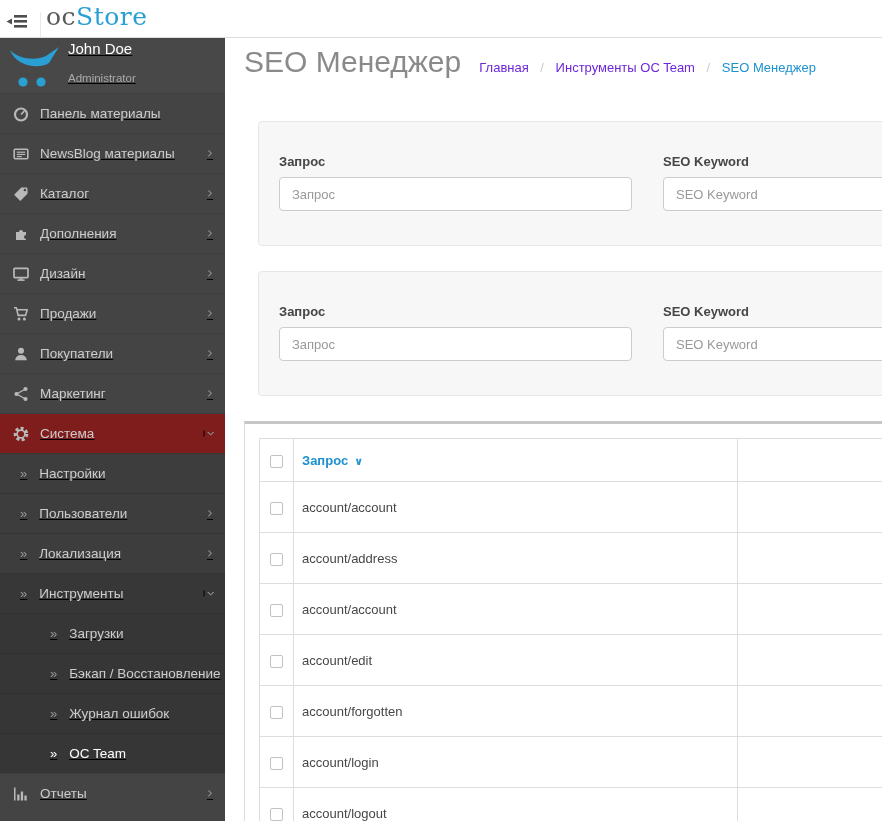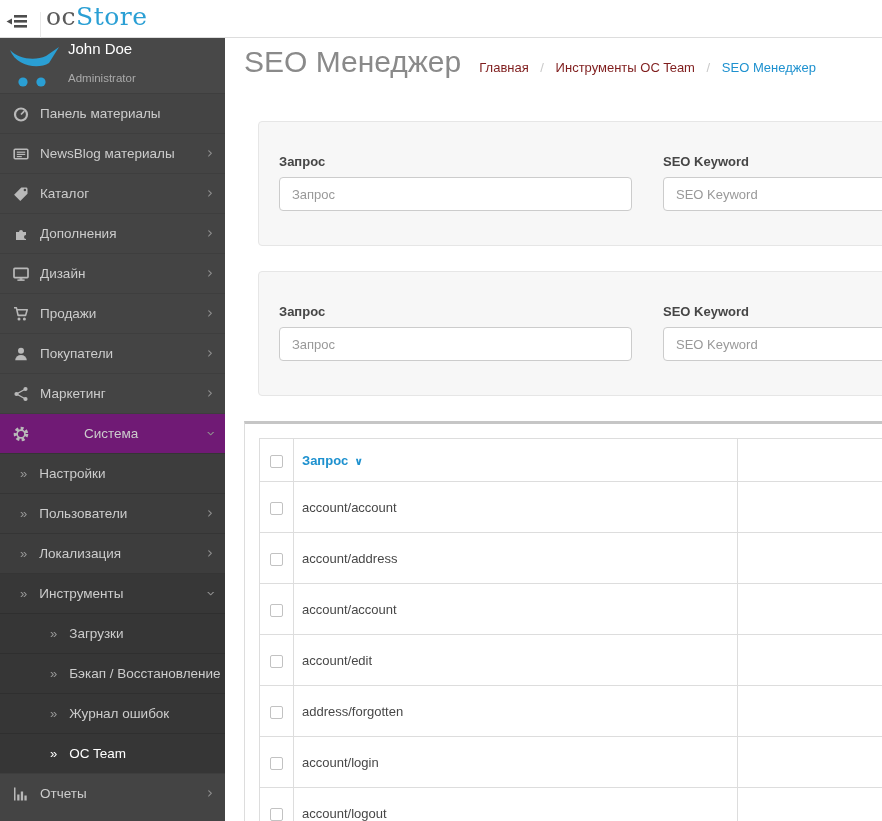--- a/index.html
+++ b/index.html
@@ -10,47 +10,47 @@
   .navbar{position:absolute;left:0;top:12px;width:882px;height:26px;background:#fff;
     border-bottom:1px solid #ddd;z-index:10;}
   .nav-toggle{position:absolute;left:6px;top:2px;width:22px;height:18px;cursor:pointer;}
   .nav-divider{position:absolute;left:40px;top:0;width:1px;height:26px;background:#e8e8e8;}
   .logo{position:absolute;left:46px;top:-10px;font-family:"DejaVu Serif",serif;
     font-size:25px;letter-spacing:.5px;white-space:nowrap;text-decoration:none;cursor:pointer;}
   .logo .oc{color:#5a5a5a;}
   .logo .store{color:#2a9fd4;}
 
   
-  .sidebar{position:absolute;left:0;top:27px;width:225px;height:794px;background:#444444;}
+  .sidebar{position:absolute;left:0;top:27px;width:225px;height:794px;background:#444444;text-decoration:underline;}
   .profile{height:66px;background:#484848;display:flex;align-items:center;padding:4px 10px 0 8px;}
   .profile svg{width:54px;height:50px;flex:none;margin-right:6px;margin-top:8px;}
   .profile-name{font-size:15px;color:#fff;line-height:18px;}
   .profile-role{font-size:11.5px;color:#aaa;margin-top:14px;}
 
   .mi{display:flex;align-items:center;height:40px;padding:0 12px;font-size:13.5px;color:#ccc;
     border-top:1px solid #3e3e3e;cursor:pointer;}
   .mi .ic{width:18px;height:16px;margin-right:10px;flex:none;display:flex;
     align-items:center;justify-content:center;}
   .mi .lbl{white-space:nowrap;}
   .arrow{margin-left:auto;color:#8f8f8f;font-size:15px;line-height:1;font-family:"DejaVu Sans",sans-serif;}
   .arrow.down{transform:rotate(90deg);display:inline-block;}
   .l2{background:#3d3d3d;border-top-color:#353535;padding-left:20px;}
   .l2 .sub,.l3 .sub{color:#989898;margin-right:12px;font-size:13px;flex:none;}
   .l3{background:#363636;border-top-color:#2f2f2f;padding-left:50px;}
-  .open-root{background:#701a75;gap:44px;}
+  .open-root{background:#7f1d1d;}
   .open-sub{background:#373737;}
   .active-item .lbl,.active-item .sub{color:#fff;}
   .mi svg{display:block;}
 
   
   .content{position:absolute;left:225px;top:27px;width:1110px;padding-left:19px;}
   .page-header{margin-top:14px;display:flex;align-items:baseline;}
   h1{margin:0;font-size:30px;font-weight:400;color:#8a8a8a;line-height:42px;white-space:nowrap;}
   .breadcrumb{margin-left:18px;font-size:13px;white-space:nowrap;}
-  .crumb{color:#7f1d1d;cursor:pointer;text-decoration:none;}
+  .crumb{color:#6d28d9;cursor:pointer;text-decoration:none;}
   .crumb.active{color:#1e91cf;}
   .sep{color:#c9c9c9;margin:0 8px;}
 
   .wells{margin-top:38px;}
   .well{width:830px;margin:0 0 25px 14px;background:#f7f7f7;border:1px solid #e6e6e6;
     border-radius:4px;padding:32px 20px 34px;display:flex;}
   .fcol{width:384px;padding-right:31px;flex:none;}
   .fcol label{display:block;font-size:13px;font-weight:bold;color:#464646;margin-bottom:8px;}
   .fcol input{width:100%;height:34px;border:1px solid #ccc;border-radius:4px;padding:6px 12px;
     font-size:13px;color:#555;font-family:inherit;background:#fff;}
@@ -330,21 +330,21 @@
             <td>account/account</td>
             <td></td>
           </tr>
           <tr>
             <td class="chk"><input type="checkbox" style=""></td>
             <td>account/edit</td>
             <td></td>
           </tr>
           <tr>
             <td class="chk"><input type="checkbox" style=""></td>
-            <td>address/forgotten</td>
+            <td>account/forgotten</td>
             <td></td>
           </tr>
           <tr>
             <td class="chk"><input type="checkbox" style=""></td>
             <td>account/login</td>
             <td></td>
           </tr>
           <tr>
             <td class="chk"><input type="checkbox" style=""></td>
             <td>account/logout</td>

